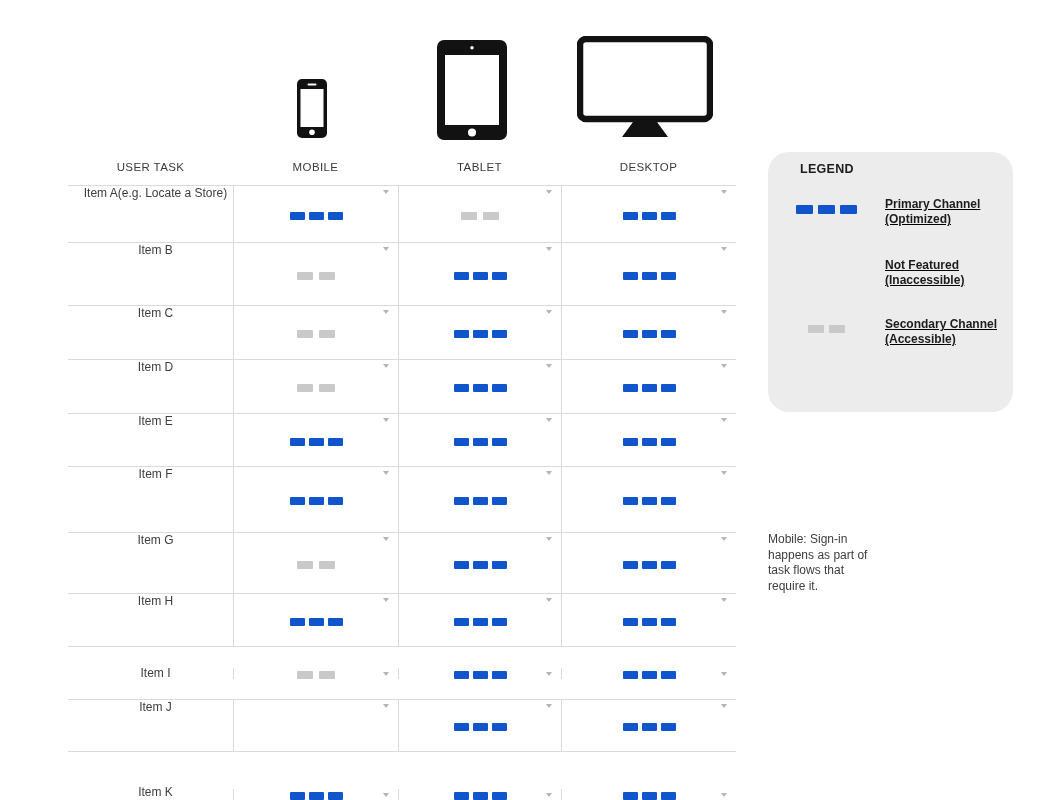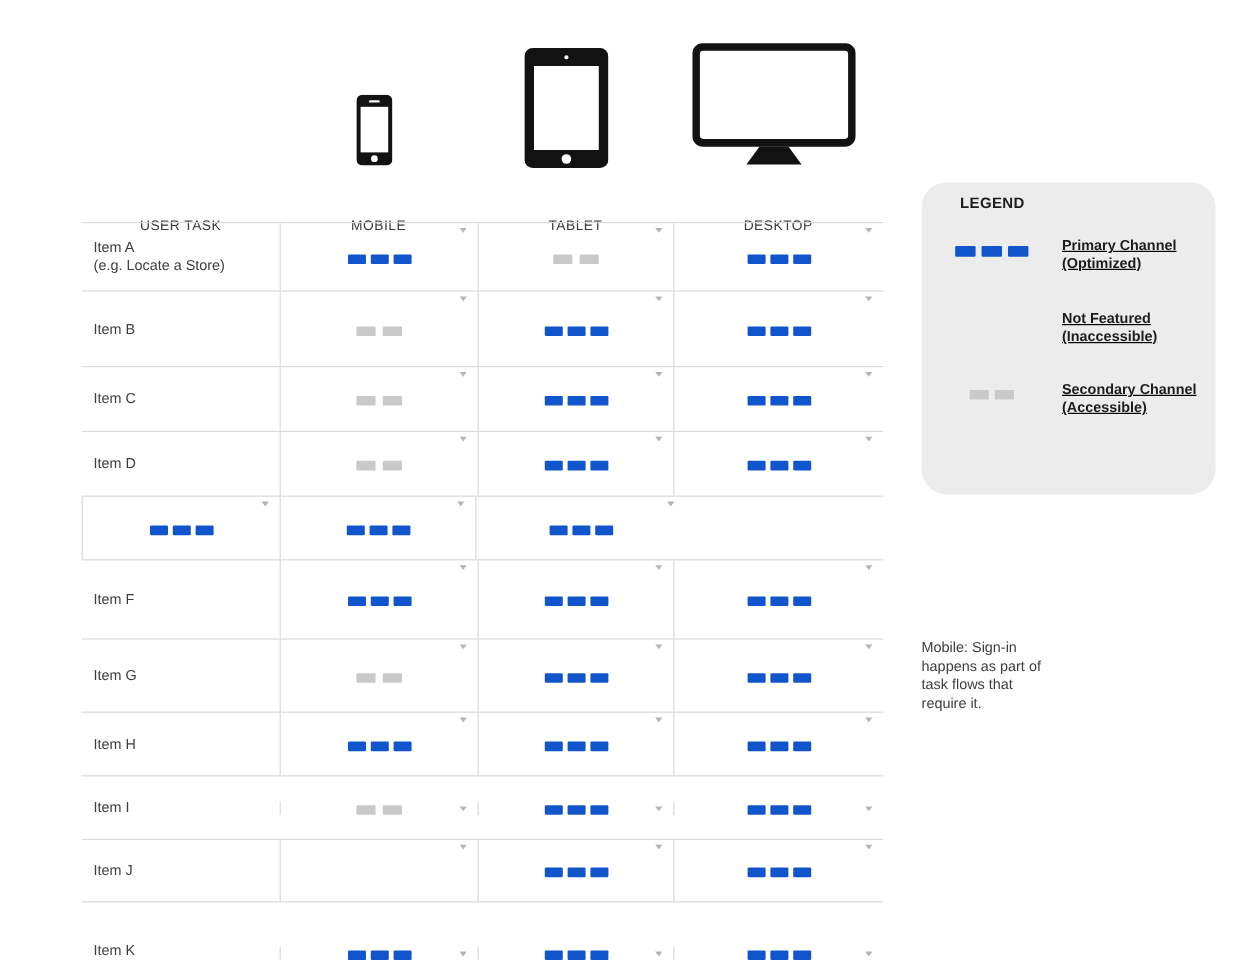--- a/index.html
+++ b/index.html
@@ -8,31 +8,31 @@
   .canvas{position:relative;width:1047px;height:800px;background:#fff;overflow:hidden;}
 
   
   .device-icons .icon{position:absolute;}
   .icon-phone{left:297px;top:79px;}
   .icon-tablet{left:437px;top:40px;}
   .icon-desktop{left:577px;top:36px;}
 
   
   .col-header{position:absolute;top:161px;text-align:center;
-      font-size:11.5px;letter-spacing:.4px;color:#3a3a3a;font-weight:400;margin-top:22px;}
+      font-size:11.5px;letter-spacing:.4px;color:#3a3a3a;font-weight:400;}
   .h-task{left:68px;width:165px;}
   .h-mobile{left:233px;width:165px;}
   .h-tablet{left:398px;width:163px;}
   .h-desktop{left:561px;width:175px;}
 
   
   .task-table{position:absolute;left:68px;top:185px;width:668px;}
   .trow{display:flex;border-top:1px solid #dadada;box-sizing:border-box;}
   .cell{box-sizing:border-box;position:relative;}
-  .cell.task{width:165px;display:flex;flex-direction:column;justify-content:center;
+  .cell.task{width:165px;display:flex;flex-direction:row;justify-content:center;
       padding-left:10px;}
   .row-label,.row-sublabel{font-size:12px;line-height:15px;color:#3d3d3d;}
   .cell.device{border-left:1px solid #dadada;display:flex;align-items:center;
       justify-content:center;}
   .cell[data-col="mobile"]{width:165px;}
   .cell[data-col="tablet"]{width:163px;}
   .cell[data-col="desktop"]{width:175px;}
   .chev{position:absolute;top:4px;right:9px;width:0;height:0;
       border-left:3.5px solid transparent;border-right:3.5px solid transparent;
       border-top:4.5px solid #b5b5b5;}
@@ -213,20 +213,24 @@
     <div class="cell device" data-col="desktop">
       <span class="chev"></span>
       <div class="dash-group primary">
             <span class="dash"></span>
             <span class="dash"></span>
             <span class="dash"></span>
           </div>
     </div>
   </div>
       <div class="trow" style="height: 53px;">
+    <div class="cell task">
+      <div class="row-label">Item E</div>
+
+    </div>
     <div class="cell device" data-col="mobile">
       <span class="chev"></span>
       <div class="dash-group primary">
             <span class="dash"></span>
             <span class="dash"></span>
             <span class="dash"></span>
           </div>
     </div>
     <div class="cell device" data-col="tablet">
       <span class="chev"></span>

